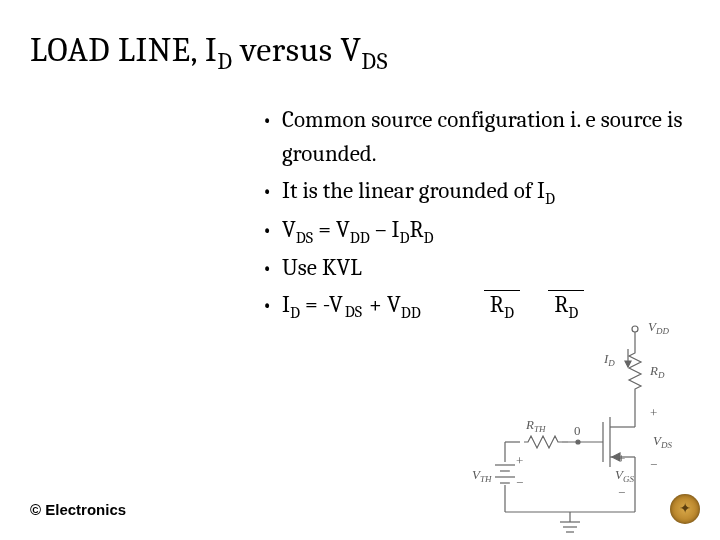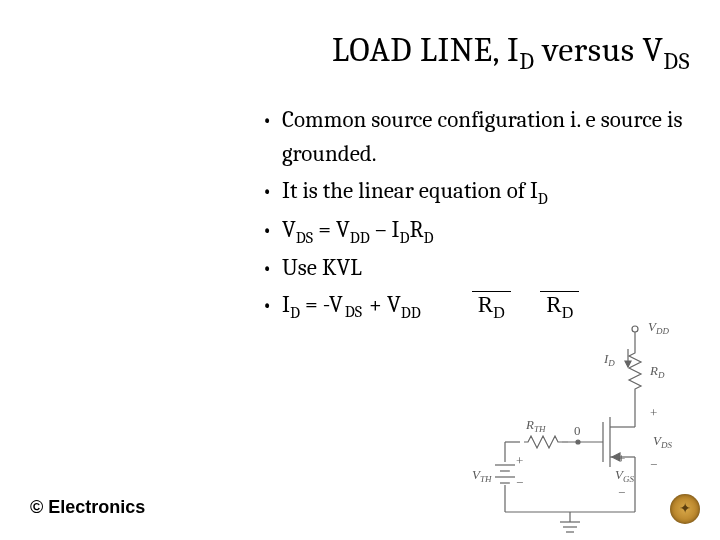--- a/index.html
+++ b/index.html
@@ -14,21 +14,21 @@
   }
   .slide {
     width: 100%;
     height: 100%;
     padding: 30px 30px 20px 30px;
     position: relative;
   }
   .title {
     font-size: 34px;
     font-weight: 400;
-    text-align: right;
+    text-align: left;
     margin-bottom: 28px;
     letter-spacing: 0.5px;
   }
   .content {
     display: flex;
     flex-direction: column;
     align-items: flex-end;
   }
   .bullets {
     flex: 1;
@@ -74,21 +74,21 @@
     font-style: italic;
     font-size: 13px;
     fill: #222;
   }
   .circuit text.plain { font-style: normal; }
   .footer {
     position: absolute;
     left: 30px;
     bottom: 22px;
     font-family: Arial, Helvetica, sans-serif;
-    font-size: 18px;
+    font-size: 15px;
     font-weight: bold;
   }
   .emblem {
     position: absolute;
     right: 20px;
     bottom: 16px;
     width: 30px;
     height: 30px;
     background: radial-gradient(circle at 50% 50%, #d9a94a 0%, #b8842a 60%, #8a5f1a 100%);
     border-radius: 50%;
@@ -112,31 +112,31 @@
     <span>LOAD LINE, I</span><span class="sub">D</span><span> versus V</span><span class="sub">DS</span>
   </h1>
 
   <div class="content">
 
     <ul class="bullets">
       <li>
         <span>Common source configuration i. e source is grounded.</span>
       </li>
       <li>
-        <span>It is the linear equation of I</span><span class="sub">D</span>
+        <span>It is the linear grounded of I</span><span class="sub">D</span>
       </li>
       <li>
         <span>V</span><span class="sub">DS</span><span> =  V</span><span class="sub">DD</span><span> – I</span><span class="sub">D</span><span>R</span><span class="sub">D</span>
       </li>
       <li>
         <span>Use KVL</span>
       </li>
       <li>
         <span>I</span><span class="sub">D</span><span> = -V</span><span class="sub frac-top" style="border:none">DS</span><span> + V</span><span class="sub">DD</span>
-        <div class="frac-line" style="margin-left:46px;font-family:Liberation Serif, serif;">
+        <div class="frac-line" style="margin-left:58px;">
           <span style="border-top:1px solid #000; padding:0 6px;"><span>R</span><span class="sub">D</span></span>
           <span class="frac-gap"></span>
           <span style="border-top:1px solid #000; padding:0 6px;"><span>R</span><span class="sub">D</span></span>
         </div>
       </li>
     </ul>
 
     <div class="circuit">
       <svg viewBox="0 0 220 230">
         <g stroke="#333" stroke-width="1.2" fill="none">

